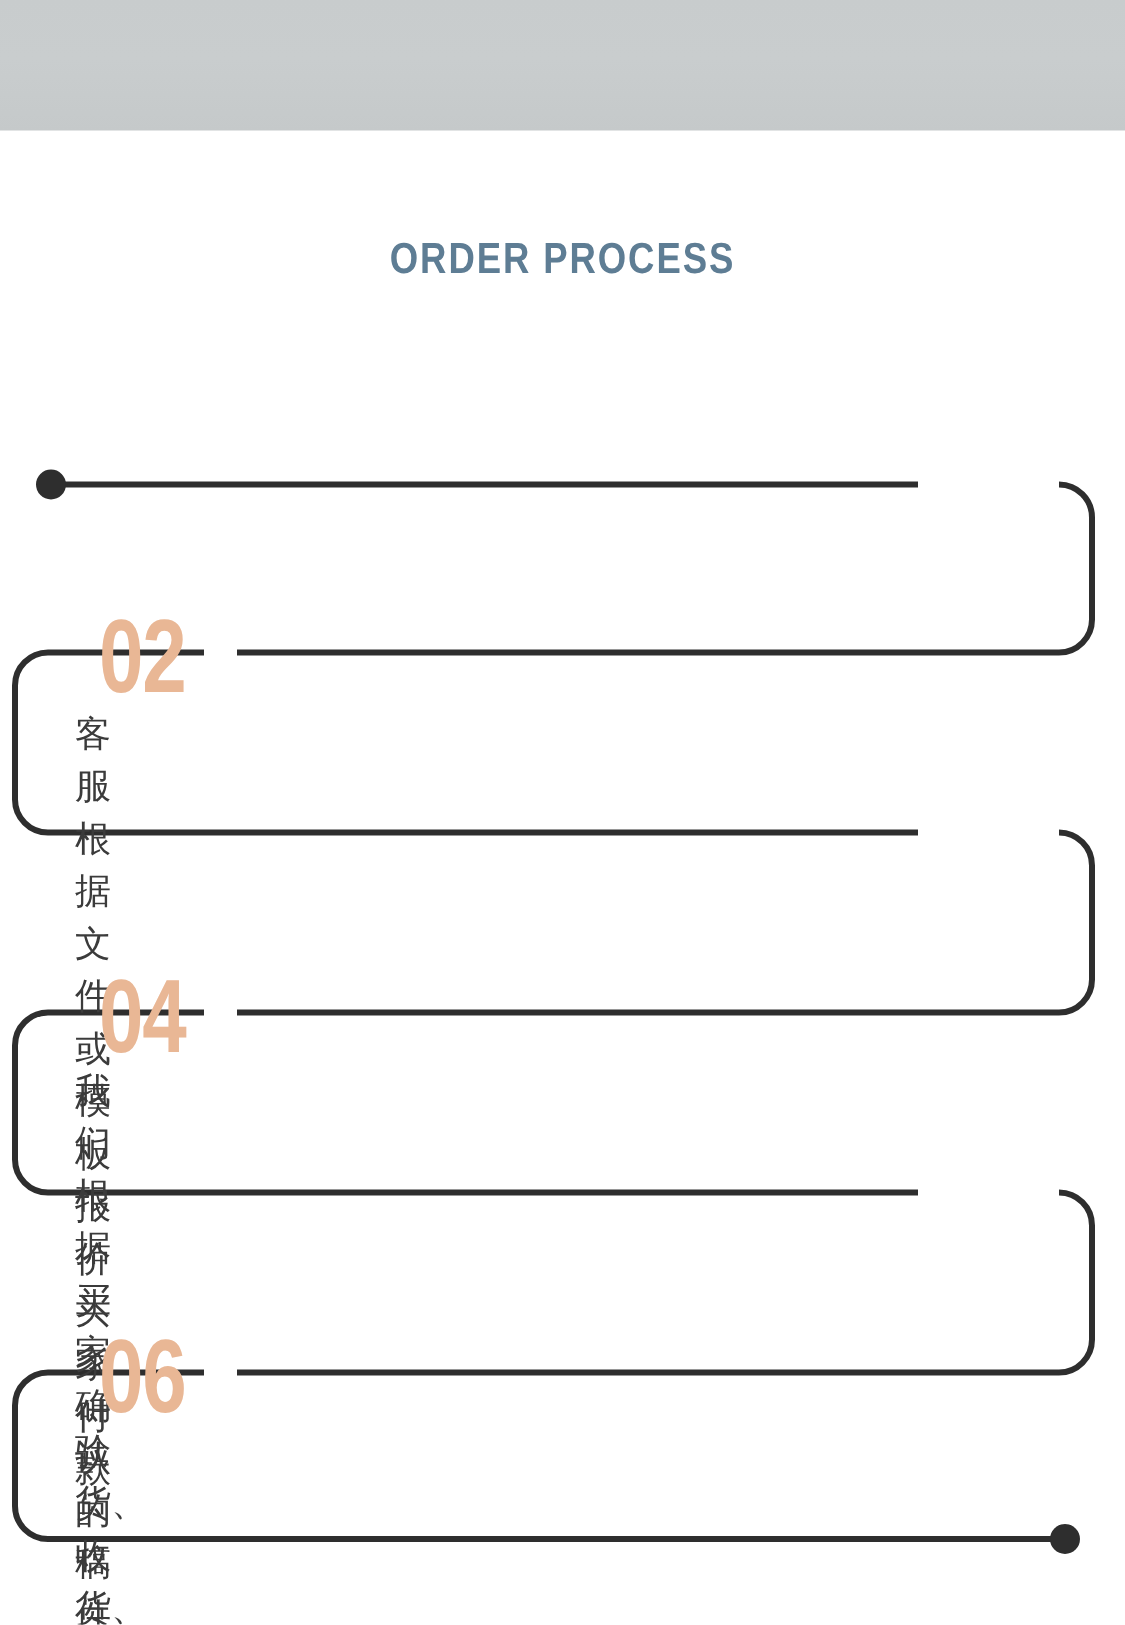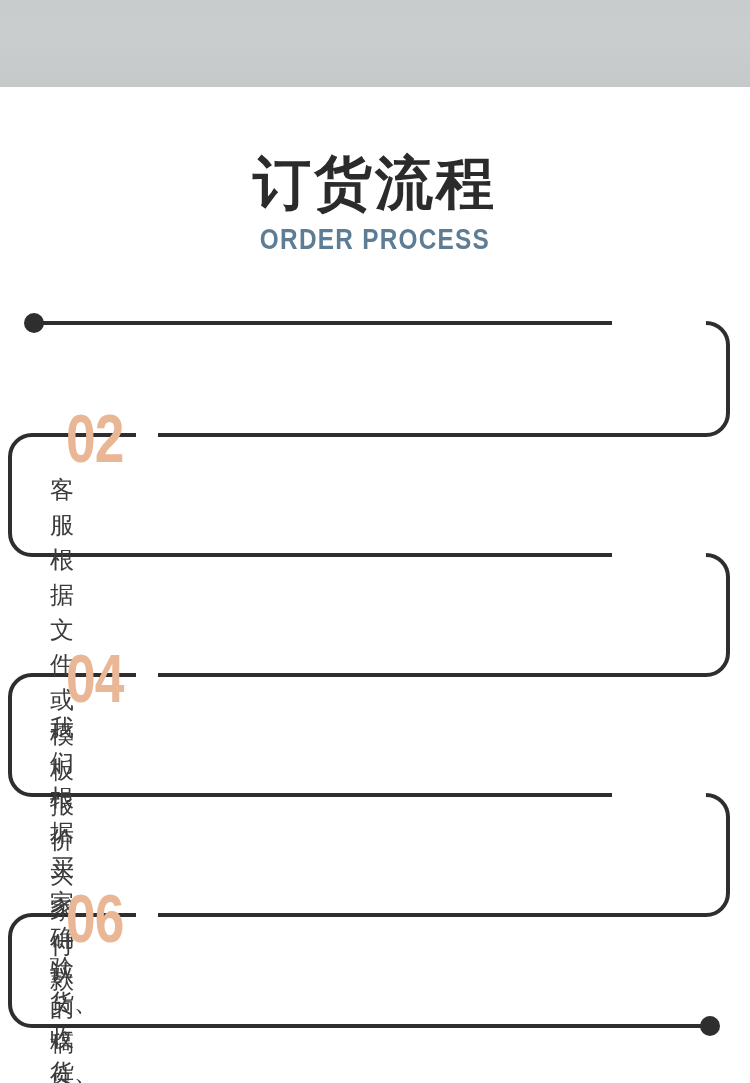--- a/index.html
+++ b/index.html
@@ -106,21 +106,20 @@
 
   #step-6 .step-num  { left: 66px;  top: 884px; }
   #step-6 .step-text { left: 50px;  top: 950px; }
 </style>
 </head>
 <body>
 
 <div class="top-band"></div>
 
 <div class="header">
-  <div class="title-cn">订货流程</div>
   <div class="title-en">ORDER PROCESS</div>
 </div>
 
 <svg class="path-svg" viewBox="0 0 750 1083">
   <g fill="none" stroke="#2e2e2e" stroke-width="4" stroke-linecap="butt">
 
     <path d="M 34 323 L 706 323 A 22 22 0 0 1 728 345 L 728 413 A 22 22 0 0 1 706 435 L 32 435 A 22 22 0 0 0 10 457 L 10 533 A 22 22 0 0 0 32 555 L 706 555 A 22 22 0 0 1 728 577 L 728 653 A 22 22 0 0 1 706 675 L 32 675 A 22 22 0 0 0 10 697 L 10 773 A 22 22 0 0 0 32 795 L 706 795 A 22 22 0 0 1 728 817 L 728 893 A 22 22 0 0 1 706 915 L 32 915 A 22 22 0 0 0 10 937 L 10 1004 A 22 22 0 0 0 32 1026 L 710 1026"></path>
   </g>
   <circle cx="34" cy="323" r="10" fill="#2e2e2e"></circle>
   <circle cx="710" cy="1026" r="10" fill="#2e2e2e"></circle>

